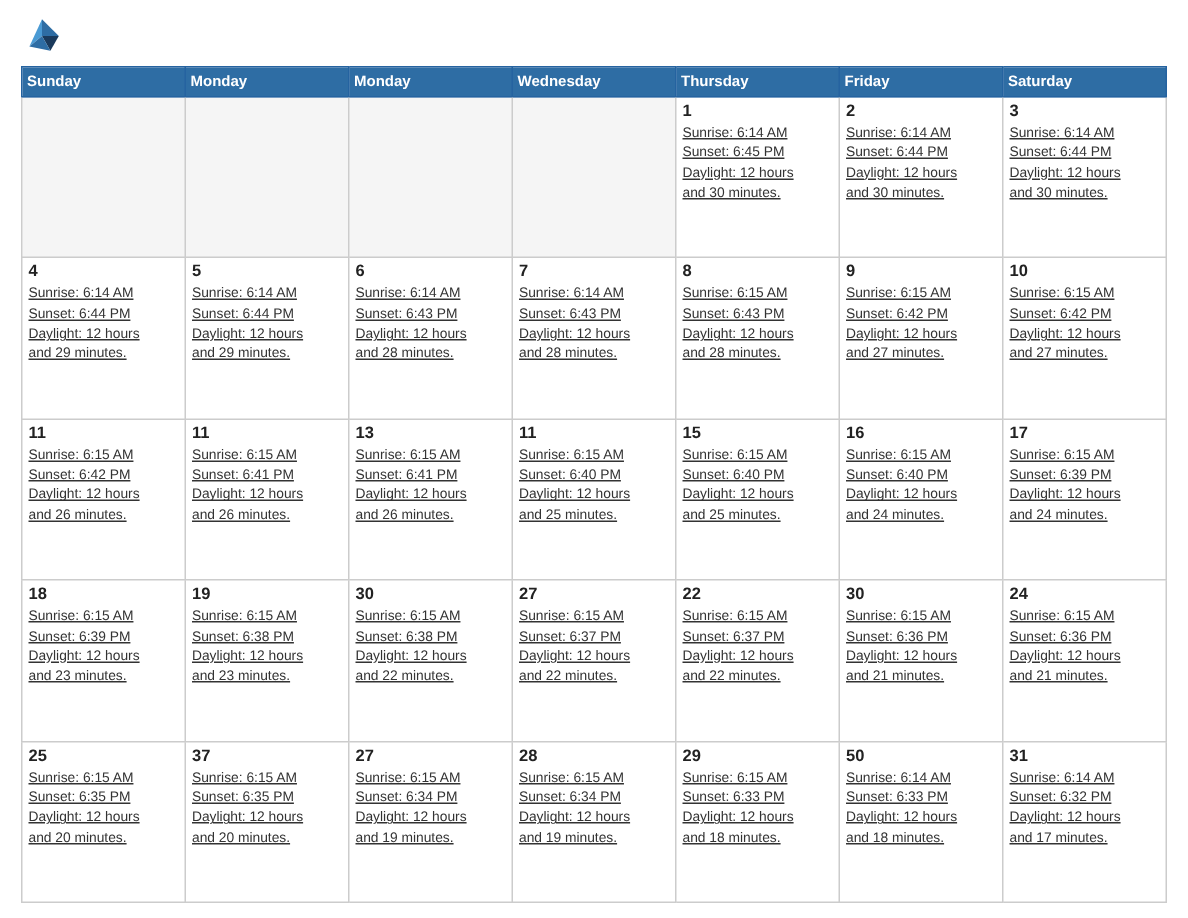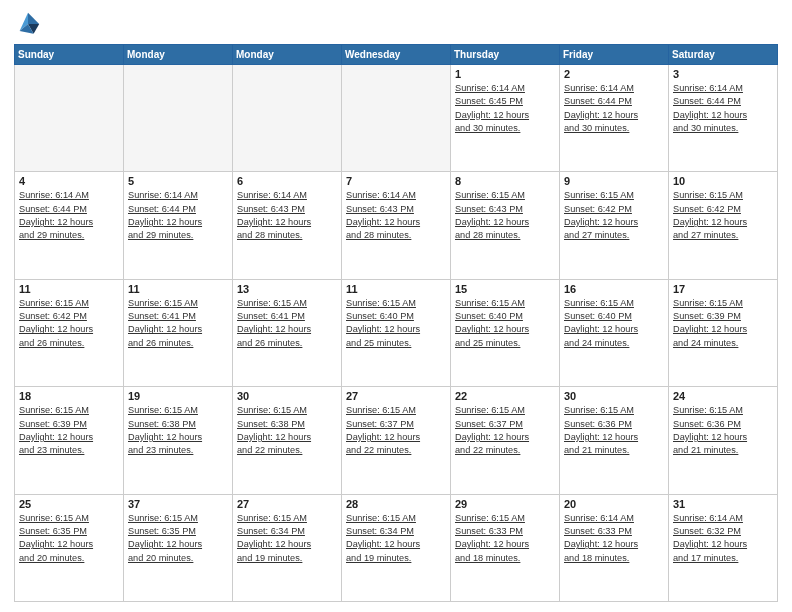--- a/index.html
+++ b/index.html
@@ -344,21 +344,21 @@
 and 19 minutes.</div>
           </td>
           <td>
             <span class="day-num">29</span>
             <div class="day-info" style="white-space: pre-line;">Sunrise: 6:15 AM
 Sunset: 6:33 PM
 Daylight: 12 hours
 and 18 minutes.</div>
           </td>
           <td>
-            <span class="day-num">20</span>
+            <span class="day-num">50</span>
             <div class="day-info" style="white-space: pre-line;">Sunrise: 6:14 AM
 Sunset: 6:33 PM
 Daylight: 12 hours
 and 18 minutes.</div>
           </td>
           <td>
             <span class="day-num">31</span>
             <div class="day-info" style="white-space: pre-line;">Sunrise: 6:14 AM
 Sunset: 6:32 PM
 Daylight: 12 hours

